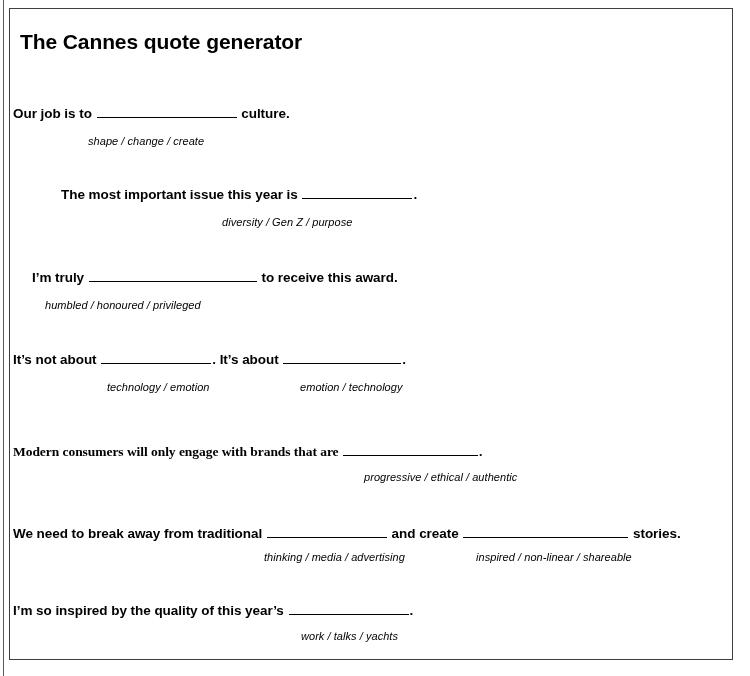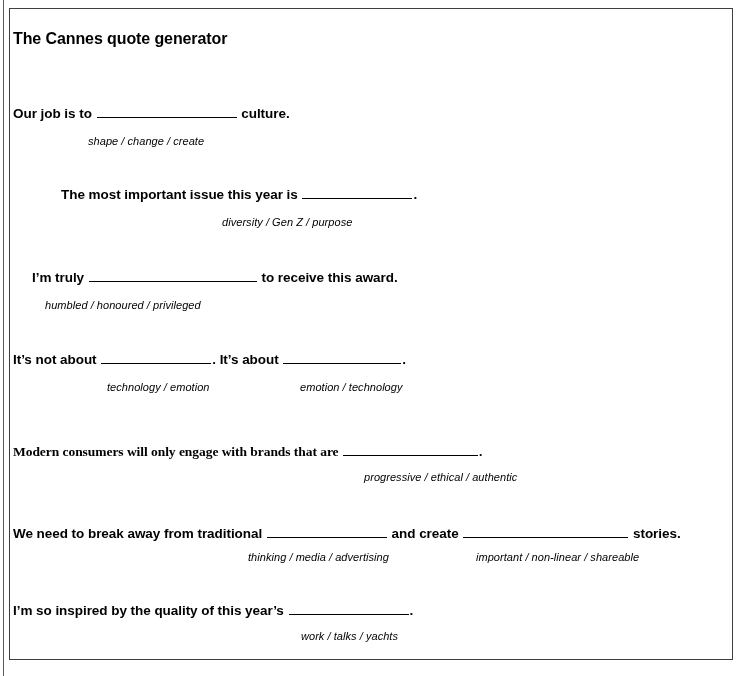--- a/index.html
+++ b/index.html
@@ -34,23 +34,23 @@
     top: 8px;
     width: 724px;
     height: 652px;
     border: 1px solid #3f3f3f;
     background: #ffffff;
     box-sizing: border-box;
   }
 
   .doc-title {
     position: absolute;
-    left: 13px;
+    left: 20px;
     top: 30px;
-    font-size: 16px;
+    font-size: 21px;
     font-weight: bold;
     letter-spacing: -0.1px;
     white-space: nowrap;
   }
 
   .prompt-line {
     position: absolute;
     left: 13px;
     white-space: nowrap;
     font-size: 13.5px;
@@ -90,17 +90,17 @@
     <div class="prompt-line" style="top: 185px; margin-left: 48px;"><span>The most important issue this year is </span><span class="blank" style="width: 110px;"></span><span>.</span></div>
     <div class="options-line" style="left: 222px; top: 216px;">diversity / Gen Z / purpose</div>
     <div class="prompt-line" style="top: 268px; margin-left: 19px;"><span>I’m truly </span><span class="blank" style="width: 168px;"></span><span> to receive this award.</span></div>
     <div class="options-line" style="left: 45px; top: 299px;">humbled / honoured / privileged</div>
     <div class="prompt-line" style="top: 350px;"><span>It’s not about </span><span class="blank" style="width: 110px;"></span><span>.  It’s about </span><span class="blank" style="width: 118px;"></span><span>.</span></div>
     <div class="options-line" style="left: 107px; top: 381px;">technology / emotion</div>
     <div class="options-line" style="left: 300px; top: 381px;">emotion / technology</div>
     <div class="prompt-line" style="top: 442px; font-family: Liberation Serif, serif;"><span>Modern consumers will only engage with brands that are </span><span class="blank" style="width: 135px;"></span><span>.</span></div>
     <div class="options-line" style="left: 364px; top: 471px;">progressive / ethical / authentic</div>
     <div class="prompt-line" style="top: 524px;"><span>We need to break away from traditional </span><span class="blank" style="width: 120px;"></span><span> and create </span><span class="blank" style="width: 165px;"></span><span> stories.</span></div>
-    <div class="options-line" style="left: 248px; top: 551px; font-style: italic;">thinking / media / advertising</div>
-    <div class="options-line" style="left: 476px; top: 551px;">important / non-linear / shareable</div>
+    <div class="options-line" style="left: 264px; top: 551px; font-style: italic;">thinking / media / advertising</div>
+    <div class="options-line" style="left: 476px; top: 551px;">inspired / non-linear / shareable</div>
     <div class="prompt-line" style="top: 601px;"><span>I’m so inspired by the quality of this year’s </span><span class="blank" style="width: 120px;"></span><span>.</span></div>
     <div class="options-line" style="left: 301px; top: 630px;">work / talks / yachts</div>
   </div>
 
 </body></html>

